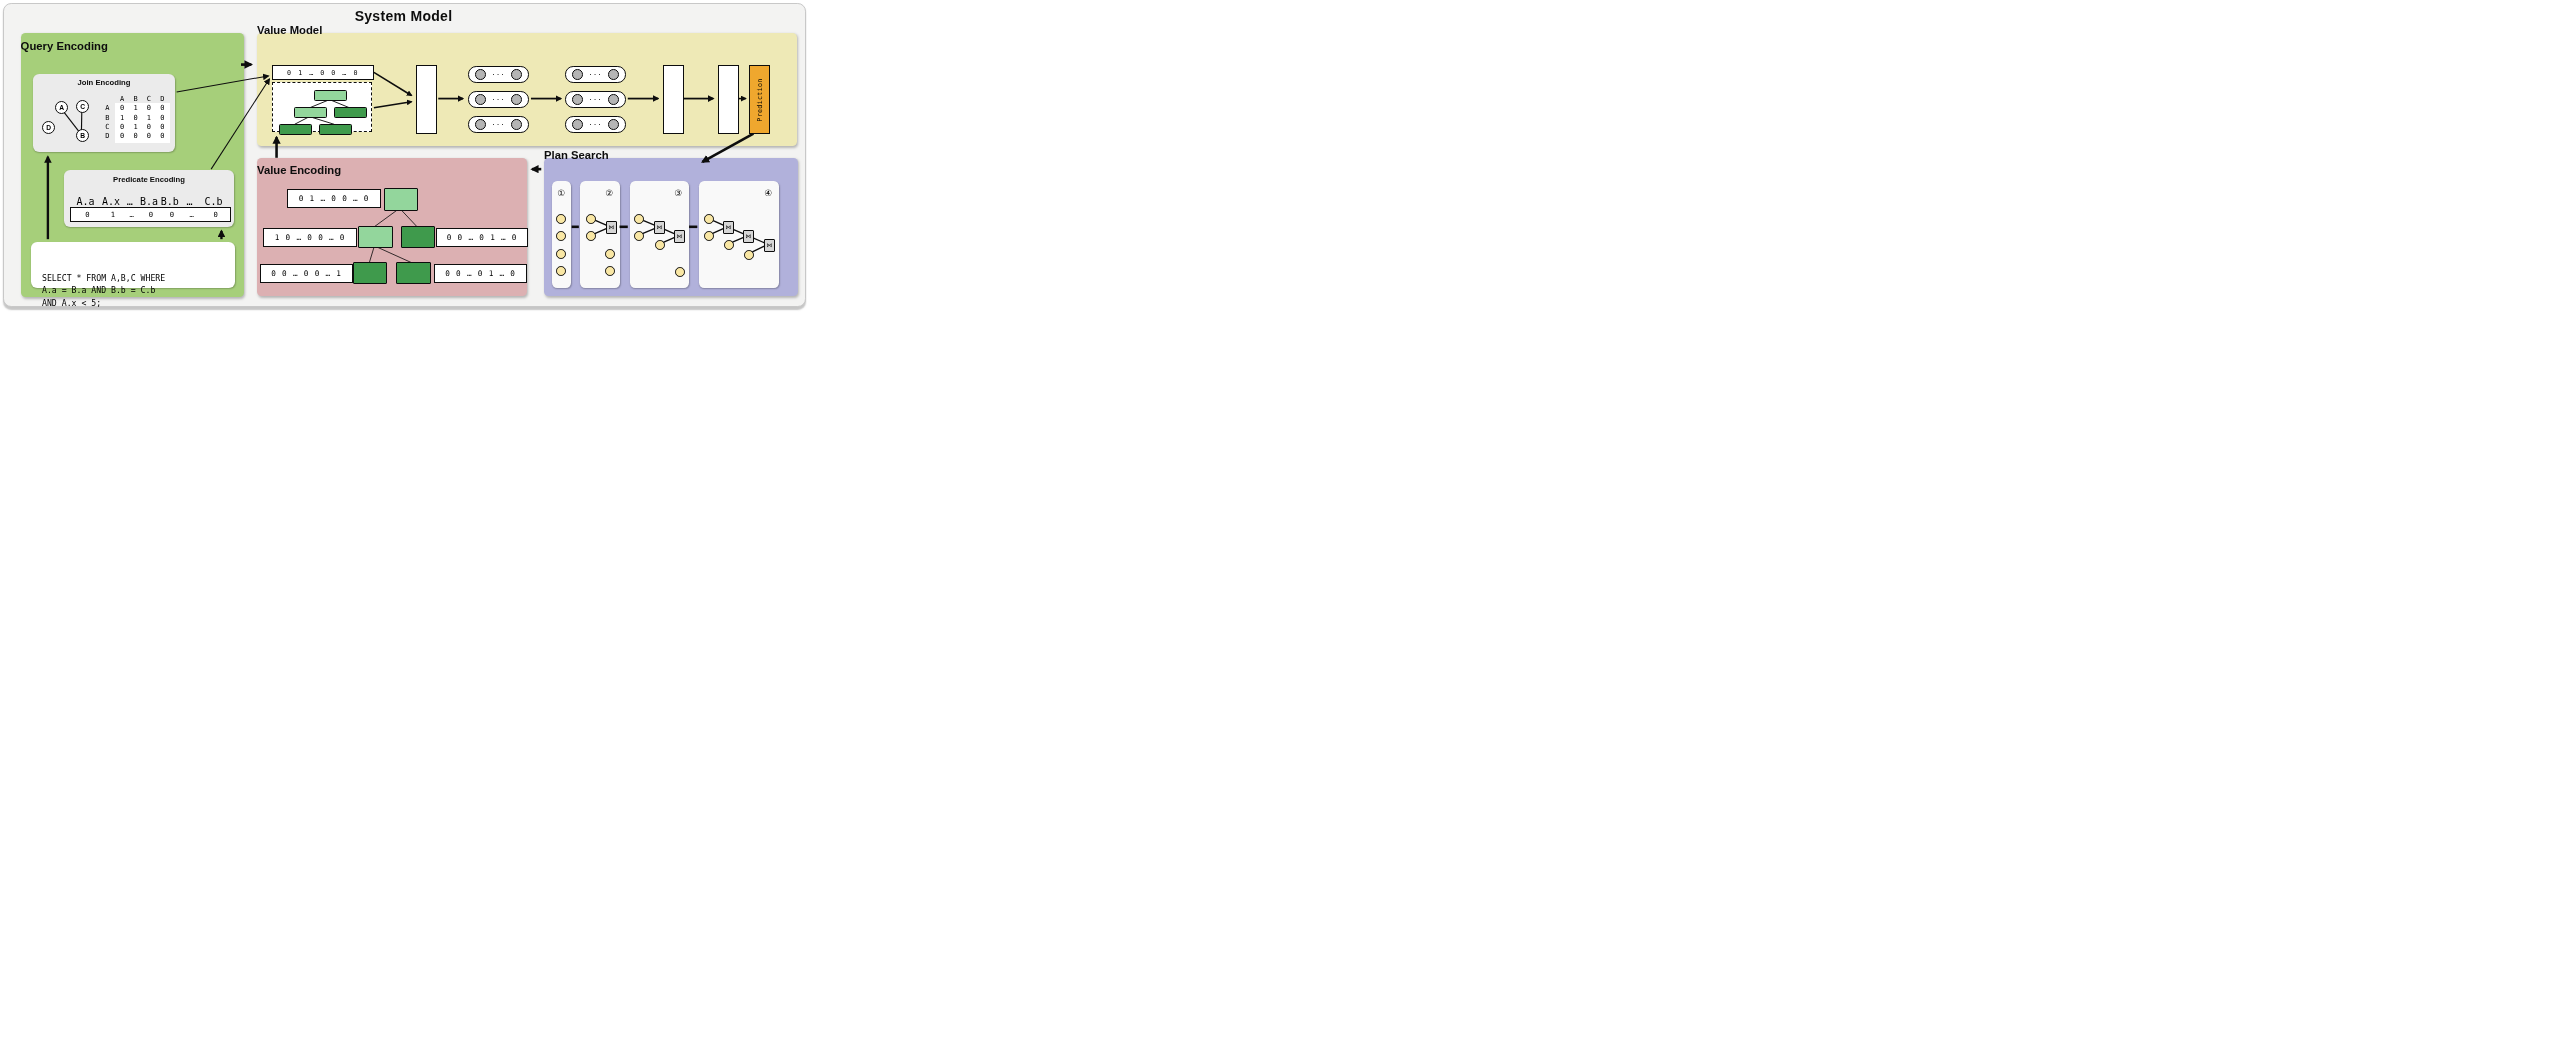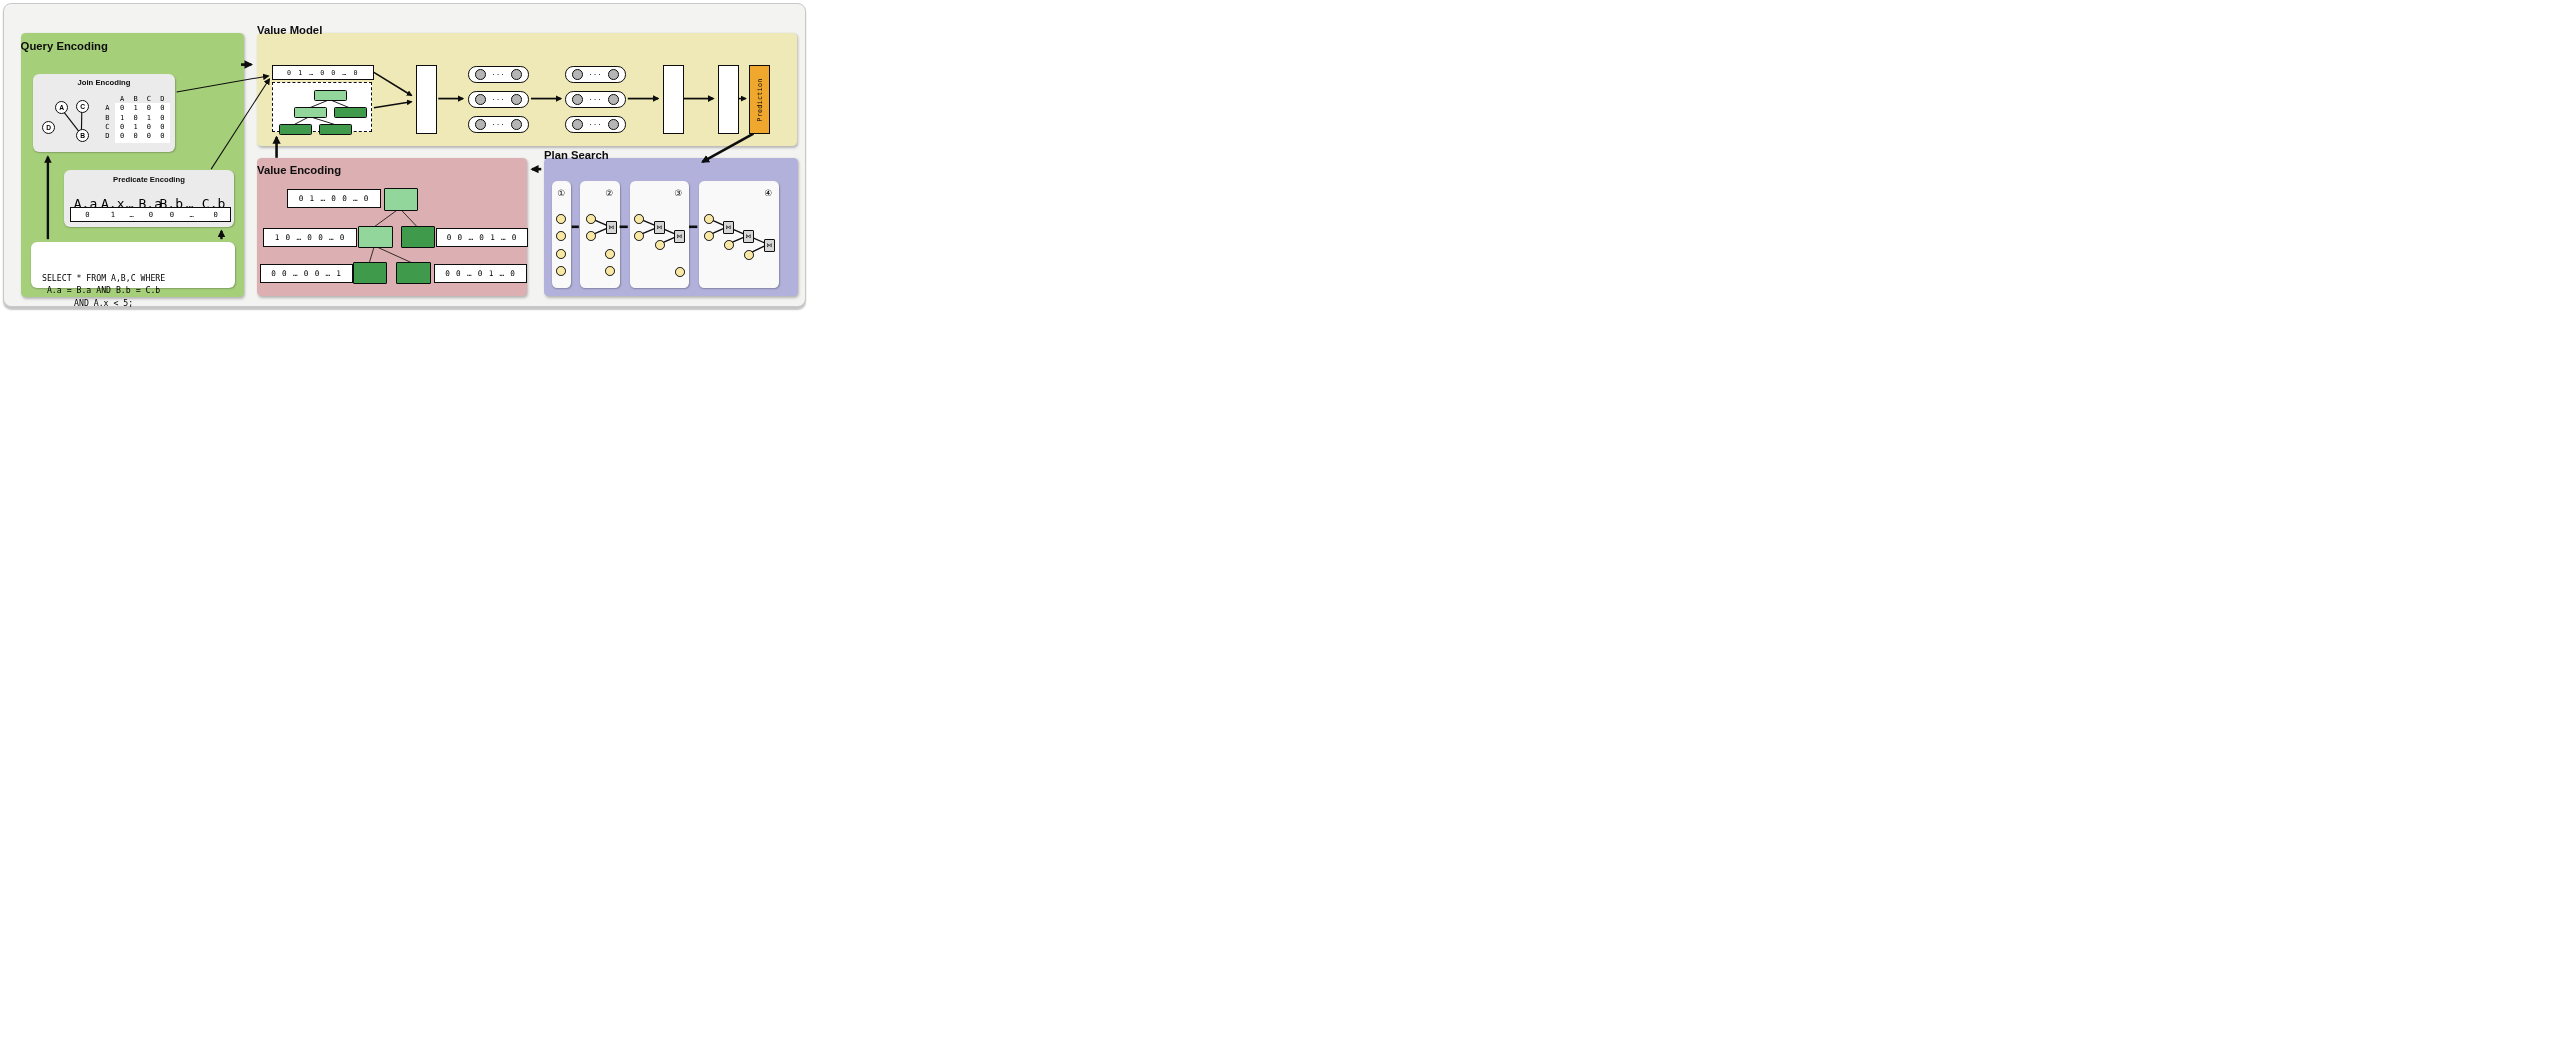--- a/index.html
+++ b/index.html
@@ -6,28 +6,28 @@
   #stage{position:relative;width:807px;height:312px;font-family:"Liberation Sans",sans-serif;overflow:hidden;}
   .card{position:absolute;left:2.6px;top:2.6px;width:801px;height:302px;background:#f3f3f2;
         border:1px solid #c8c8c8;border-radius:8.2px;box-shadow:0 2.1px 1.5px rgba(150,150,150,.55);}
   .abs{position:absolute;}
   .sysTitle{position:absolute;left:0;top:7.7px;width:100%;text-align:center;
             font-size:14px;font-weight:800;letter-spacing:0.3px;color:#0d0d0d;z-index:6;}
   .section{position:absolute;border-radius:4.6px;box-shadow:1px 1.5px 2.6px rgba(0,0,0,.25);z-index:1;}
   .secTitle{position:absolute;width:100%;text-align:left;font-size:11.3px;font-weight:800;color:#0d0d0d;z-index:6;}
   .panel{position:absolute;background:#ebebeb;border-radius:6.2px;box-shadow:0.5px 1px 1.5px rgba(0,0,0,.22);z-index:3;}
   .panelTitle{position:absolute;width:100%;text-align:center;font-size:7.7px;font-weight:800;color:#0d0d0d;z-index:6;}
-  .mono{font-family:"DejaVu Sans Mono",monospace;text-align:center;}
+  .mono{font-family:"DejaVu Sans Mono",monospace;}
   .gnode{position:absolute;width:11.3px;height:11.3px;border-radius:50%;background:#fff;border:1.3px solid #0d0d0d;
          display:flex;align-items:center;justify-content:center;font-size:6.7px;font-weight:800;z-index:5;}
   .matrixGrid{position:absolute;display:grid;grid-template-columns:16.5px 13.4px 13.4px 13.4px 13.4px;
               grid-auto-rows:9.3px;z-index:5;font-size:7px;line-height:9.3px;text-align:center;}
   .mwhite{position:absolute;background:#ffffff;z-index:3;}
   .predGrid{position:absolute;display:grid;grid-template-columns:31px 20px 17.5px 21px 20.6px 19px 29px;
-            z-index:5;font-size:13px;text-align:center;}
+            z-index:5;font-size:10px;text-align:center;}
   .vecBox{position:absolute;background:#ffffff;border:1px solid #0d0d0d;display:flex;align-items:center;
           justify-content:center;z-index:5;}
   .whiteBox{position:absolute;background:#ffffff;border-radius:6.2px;box-shadow:0.5px 1px 1.5px rgba(0,0,0,.22);z-index:3;}
   .bar{position:absolute;background:#ffffff;border:1.2px solid #0d0d0d;z-index:3;}
   .neuron{position:absolute;width:61px;height:16.5px;background:#ffffff;border:1px solid #0d0d0d;border-radius:8.2px;
           display:flex;align-items:center;justify-content:space-between;padding:0 6.2px;box-sizing:border-box;z-index:3;}
   .ncirc{width:8.8px;height:8.8px;border-radius:50%;background:#b5b5b5;border:0.9px solid #0d0d0d;}
   .ndots{font-size:5.7px;font-weight:700;letter-spacing:0.5px;}
   .treeNode{position:absolute;border:0.9px solid #0d0d0d;border-radius:1.5px;z-index:5;}
   .lightg{background:#93d69c;}
@@ -46,20 +46,21 @@
   .predbox{position:absolute;background:#efa72e;border:1.2px solid #0d0d0d;display:flex;align-items:center;
            justify-content:center;z-index:3;}
   .predbox span{transform:rotate(-90deg);white-space:nowrap;font-size:6.7px;letter-spacing:0.3px;}
 </style>
 </head>
 <body>
 
 <div id="stage">
   <div class="card"></div>
 
+  <div class="sysTitle">System Model</div>
 
   <div class="section" style="left:20.6px;top:33px;width:223px;height:264px;background:#a6cf7a;"></div>
   <div class="secTitle" style="left:20.6px;top:40px;width:223px;">Query Encoding</div>
 
   <div class="section" style="left:257px;top:33px;width:540px;height:113px;background:#eee9b6;"></div>
   <div class="secTitle" style="left:257px;top:24px;width:540px;">Value Model</div>
 
   <div class="section" style="left:257px;top:158px;width:270px;height:138px;background:#dcb0b2;"></div>
   <div class="secTitle" style="left:257px;top:164px;width:270px;">Value Encoding</div>
 

